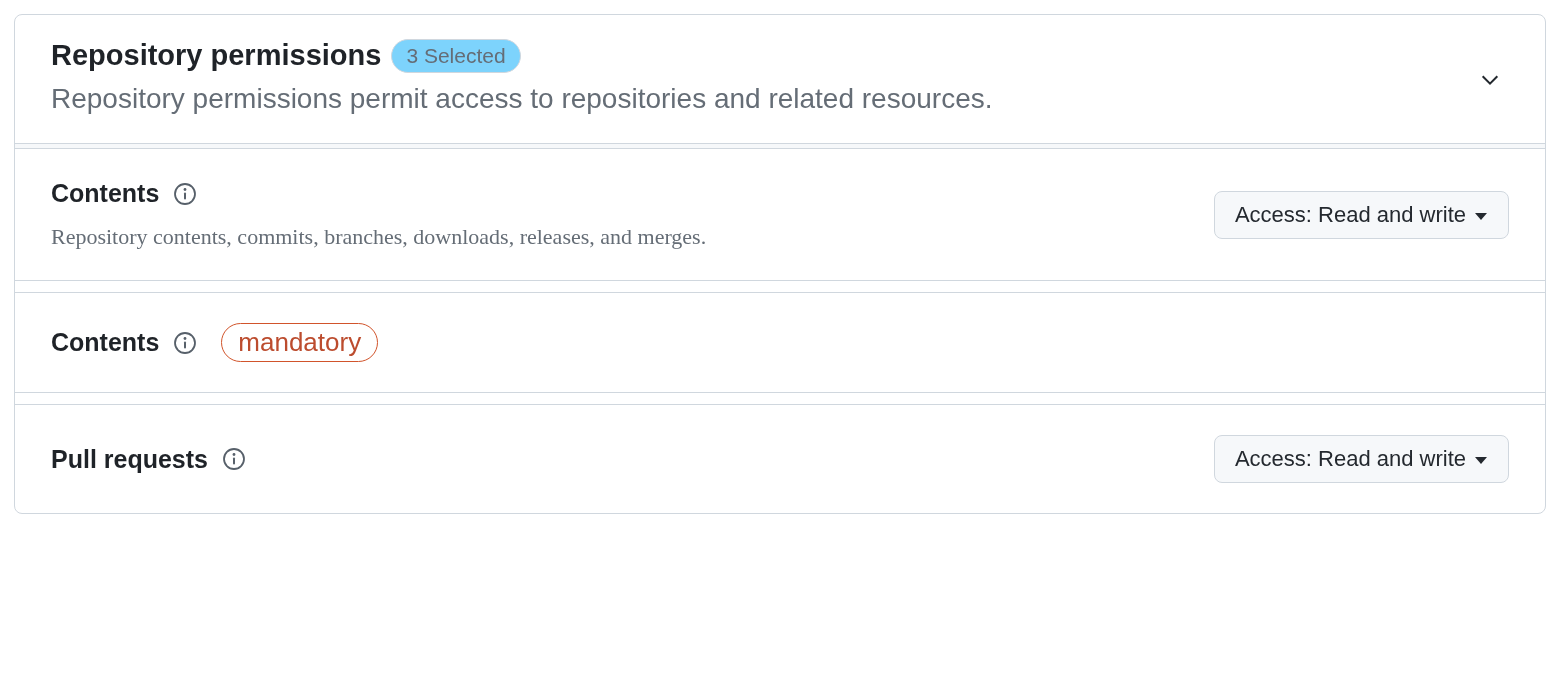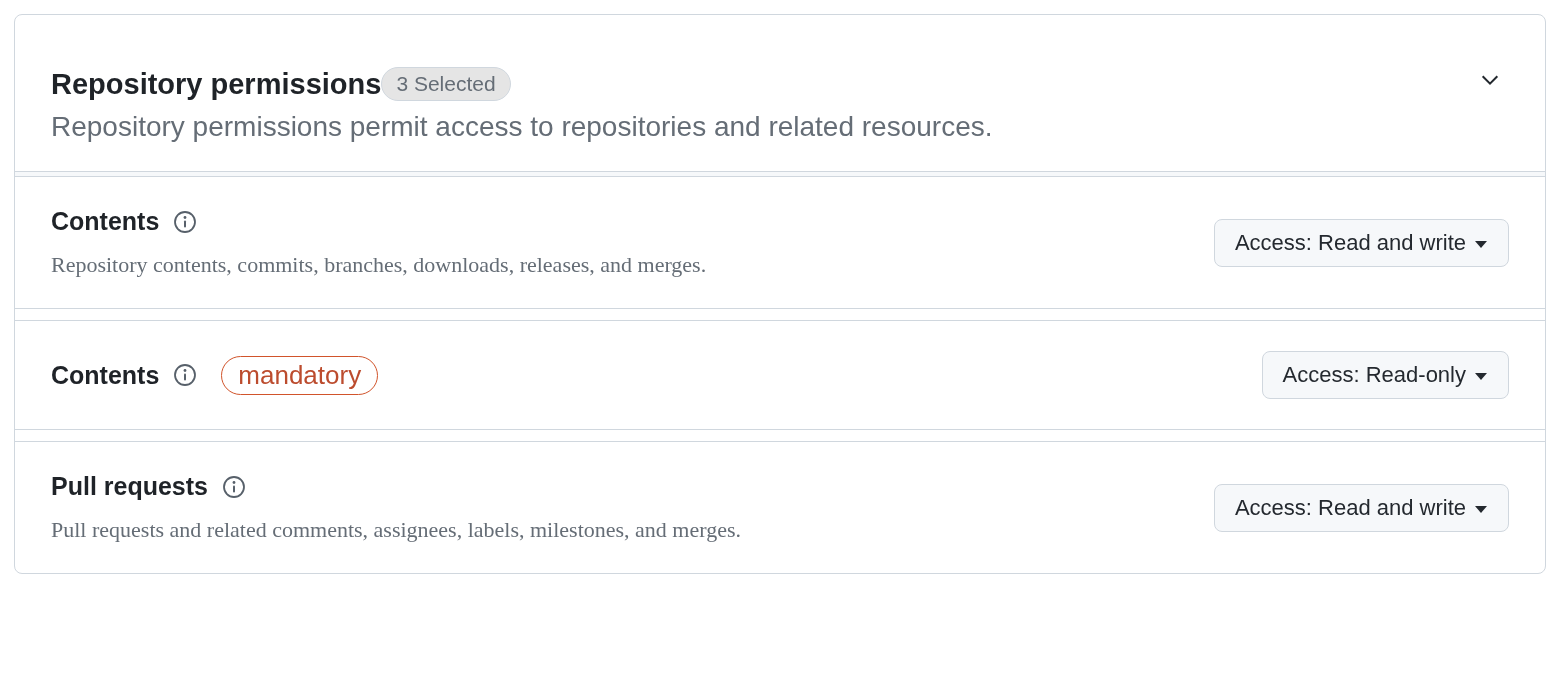--- a/index.html
+++ b/index.html
@@ -28,39 +28,38 @@
       justify-content: space-between;
       border-bottom: 1px solid #d0d7de;
     }
     .header-left {
       display: flex;
       flex-direction: column;
       gap: 10px;
     }
     .header-title-row {
       display: flex;
-      align-items: flex-end;
-      gap: 0;
+      align-items: flex-start;
+      gap: 10px;
     }
     .header-title {
       font-size: 29px;
       font-weight: 600;
       color: #1f2328;
     }
     .selected-badge {
       display: inline-flex;
       align-items: center;
       padding: 4px 14px;
       border: 1px solid #d0d7de;
       border-radius: 24px;
       font-size: 21px;
       font-weight: 400;
       color: #656d76;
-      background: #e5e5e5;
-      margin-top: 28px;
+      background: #7dd3fc;
     }
     .header-description {
       font-size: 28px;
       color: #656d76;
       font-weight: 400;
     }
     .chevron-container {
       padding-top: 30px;
       padding-right: 8px;
     }
@@ -207,45 +206,36 @@
         <span class="info-icon">
           <svg viewBox="0 0 24 24">
               <circle cx="12" cy="12" r="10" fill="none" stroke="#57606a" stroke-width="1.8"></circle>
               <circle cx="12" cy="7.5" r="1.4" fill="#57606a"></circle>
               <rect x="11" y="10.5" width="2" height="7" rx="1" fill="#57606a"></rect>
             </svg>
         </span>
         <span class="mandatory-badge">mandatory</span>
       </div>
     </div>
-    <button class="access-button">
-      <span>Access: Read-only</span>
-      <span class="caret-icon">
-        <svg viewBox="0 0 14 10">
-            <path d="M1 1 L7 8 L13 1 Z"></path>
-          </svg>
-      </span>
-    </button>
   </div>
 
   <div class="thin-divider"></div>
 
   <div class="permission-item" style="border-bottom:none;">
     <div class="perm-left">
       <div class="perm-title-row">
         <span class="perm-title">Pull requests</span>
         <span class="info-icon">
           <svg viewBox="0 0 24 24">
               <circle cx="12" cy="12" r="10" fill="none" stroke="#57606a" stroke-width="1.8"></circle>
               <circle cx="12" cy="7.5" r="1.4" fill="#57606a"></circle>
               <rect x="11" y="10.5" width="2" height="7" rx="1" fill="#57606a"></rect>
             </svg>
         </span>
       </div>
-      <div class="perm-description">Pull requests and related comments, assignees, labels, milestones, and merges.</div>
     </div>
     <button class="access-button">
       <span>Access: Read and write</span>
       <span class="caret-icon">
         <svg viewBox="0 0 14 10">
             <path d="M1 1 L7 8 L13 1 Z"></path>
           </svg>
       </span>
     </button>
   </div>

